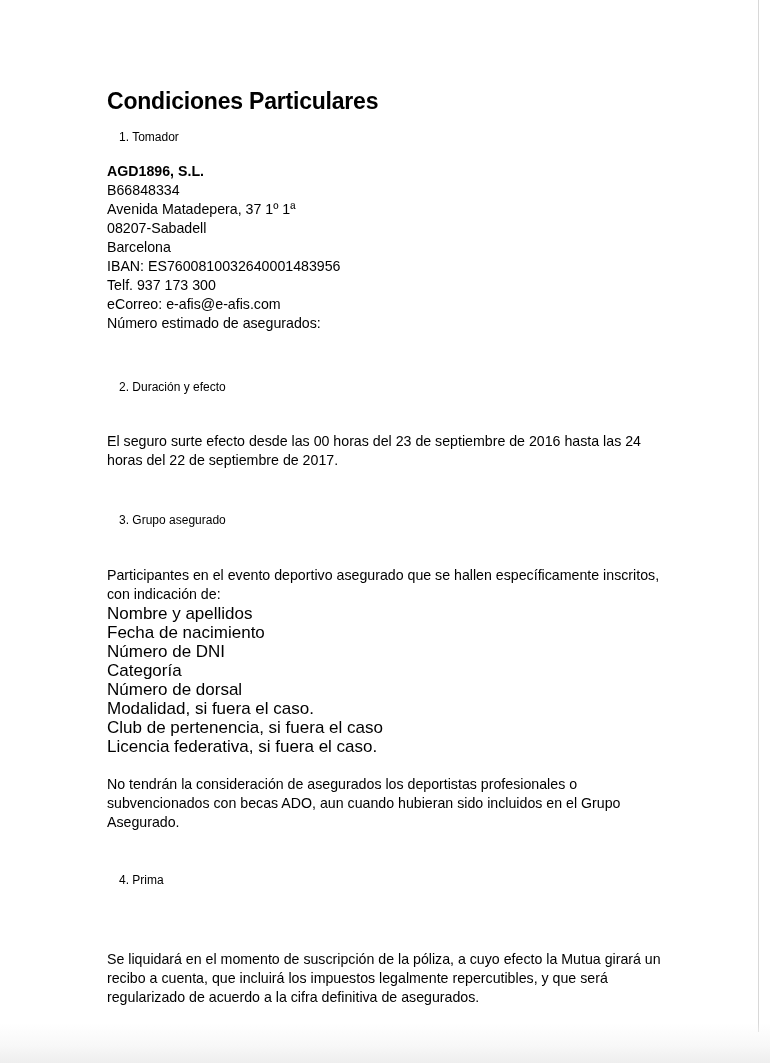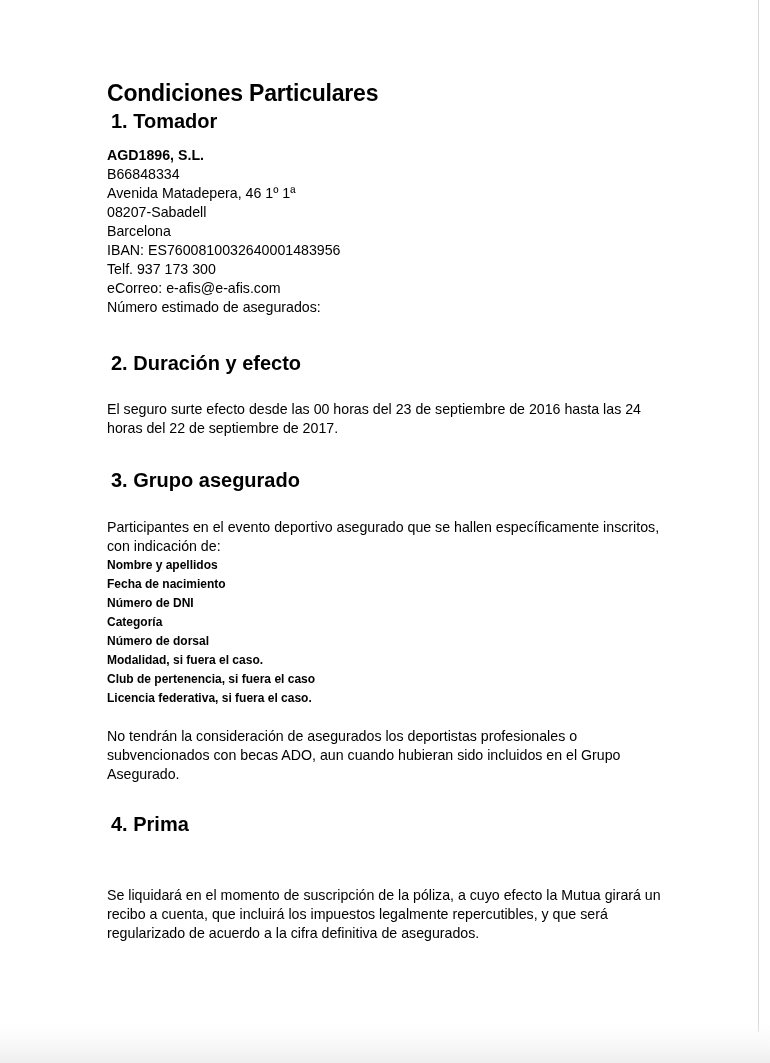--- a/index.html
+++ b/index.html
@@ -35,36 +35,36 @@
     position: absolute;
     left: 0;
     right: 0;
     bottom: 0;
     height: 40px;
     background: linear-gradient(to bottom, rgba(255,255,255,0) 0%, rgba(248,248,248,1) 55%, rgba(238,238,238,1) 100%);
   }
   .content {
     position: absolute;
     left: 107px;
-    top: 80px;
+    top: 88px;
     width: 556px;
   }
 
   .doc-title {
     font-size: 23px;
     font-weight: bold;
     line-height: 27px;
     letter-spacing: -0.2px;
     margin: 0 0 2px 0;
   }
   .section-heading {
-    font-size: 20px;
-    font-weight: bold;
+    font-size: 12px;
+    font-weight: normal;
     line-height: 20px;
-    margin: 4px;
+    margin: 12px;
   }
   .heading-1 { margin-bottom: 0; }
 
   .body-text {
     font-size: 14.2px;
     line-height: 19px;
     margin: 0;
   }
   .body-text.bold { font-weight: bold; }
 
@@ -74,43 +74,42 @@
   .gap-heading-2 { height: 32px; }
   .gap-2-body { height: 23px; }
   .gap-body-3 { height: 28px; }
   .gap-3-body { height: 24px; }
   .gap-para { height: 19px; }
   .gap-4-heading { height: 26px; }
   .gap-4-body { height: 48px; }
 
   .field-list { margin: 0; padding: 0; list-style: none; }
   .field-list li {
-    font-size: 12px;
+    font-size: 17px;
     line-height: 19px;
-    font-weight: bold;
   }
 </style>
 </head>
 <body>
 
 <div class="page">
 
   <div class="page-edge-right"></div>
   <div class="page-edge-bottom"></div>
 
   <div class="content">
 
     <h1 class="doc-title">Condiciones Particulares</h1>
 
     <h2 class="section-heading heading-1">1. Tomador</h2>
 
     <div class="tomador-block">
       <div class="body-text tomador-name">AGD1896, S.L.</div>
       <div class="body-text">B66848334</div>
-      <div class="body-text">Avenida Matadepera, 46 1º 1ª</div>
+      <div class="body-text">Avenida Matadepera, 37 1º 1ª</div>
       <div class="body-text">08207-Sabadell</div>
       <div class="body-text">Barcelona</div>
       <div class="body-text">IBAN: ES7600810032640001483956</div>
       <div class="body-text">Telf. 937 173 300</div>
       <div class="body-text">eCorreo: e-afis@e-afis.com</div>
       <div class="body-text">Número estimado de asegurados:</div>
     </div>
 
     <div class="gap-heading-2"></div>
 

